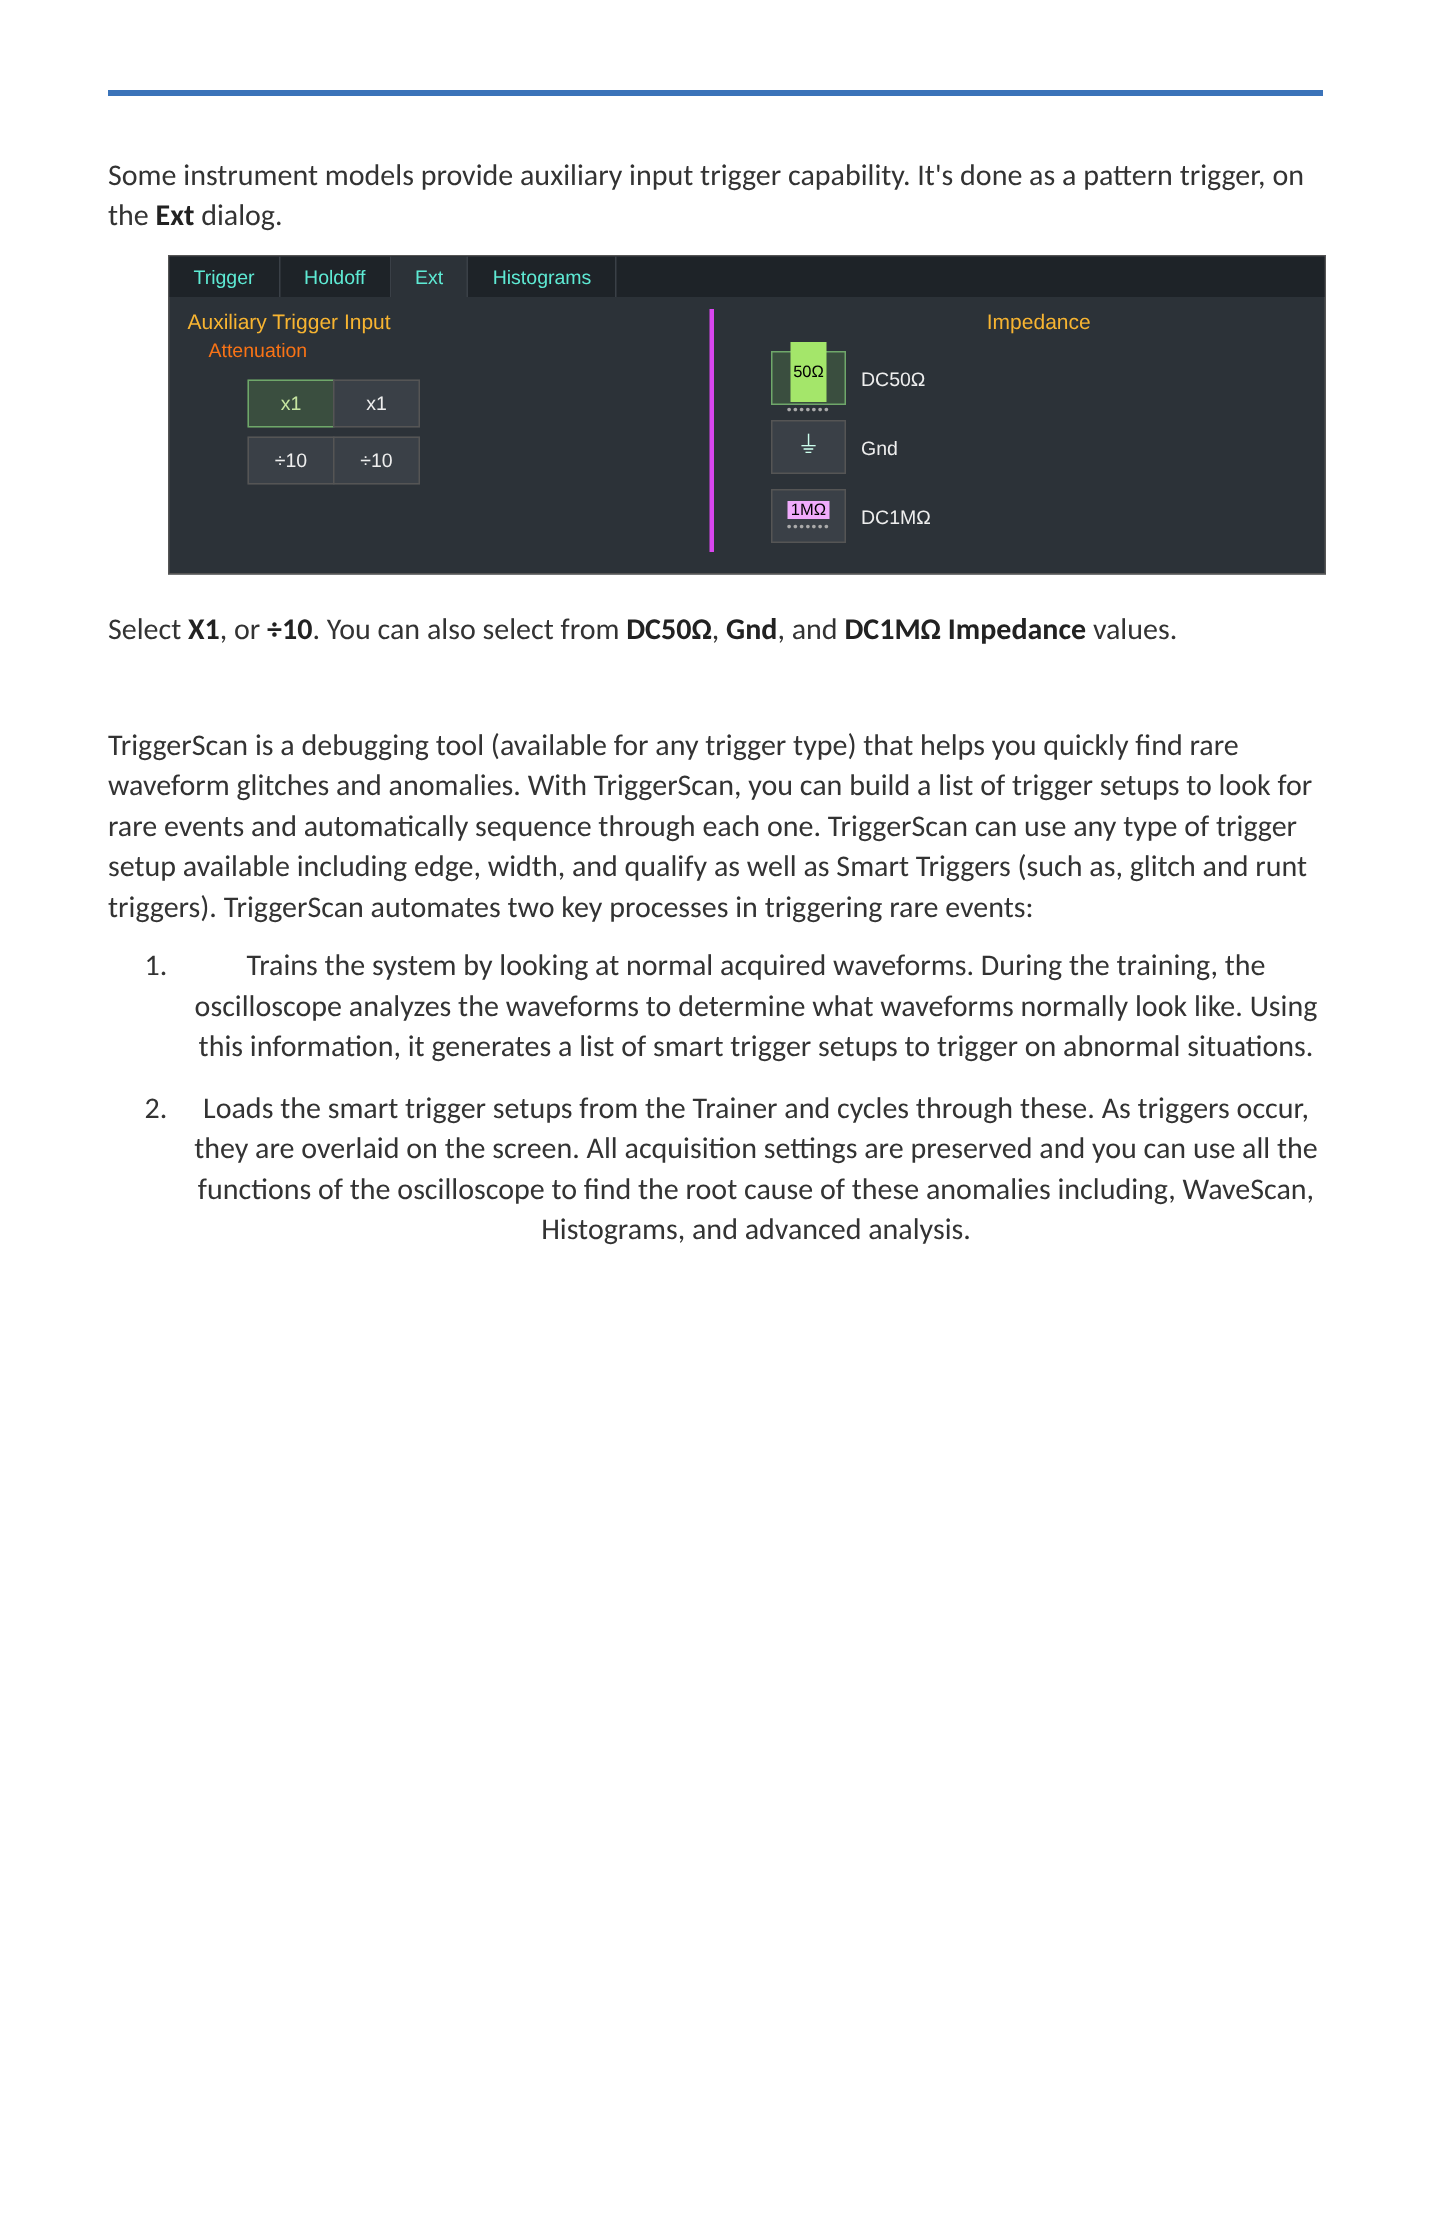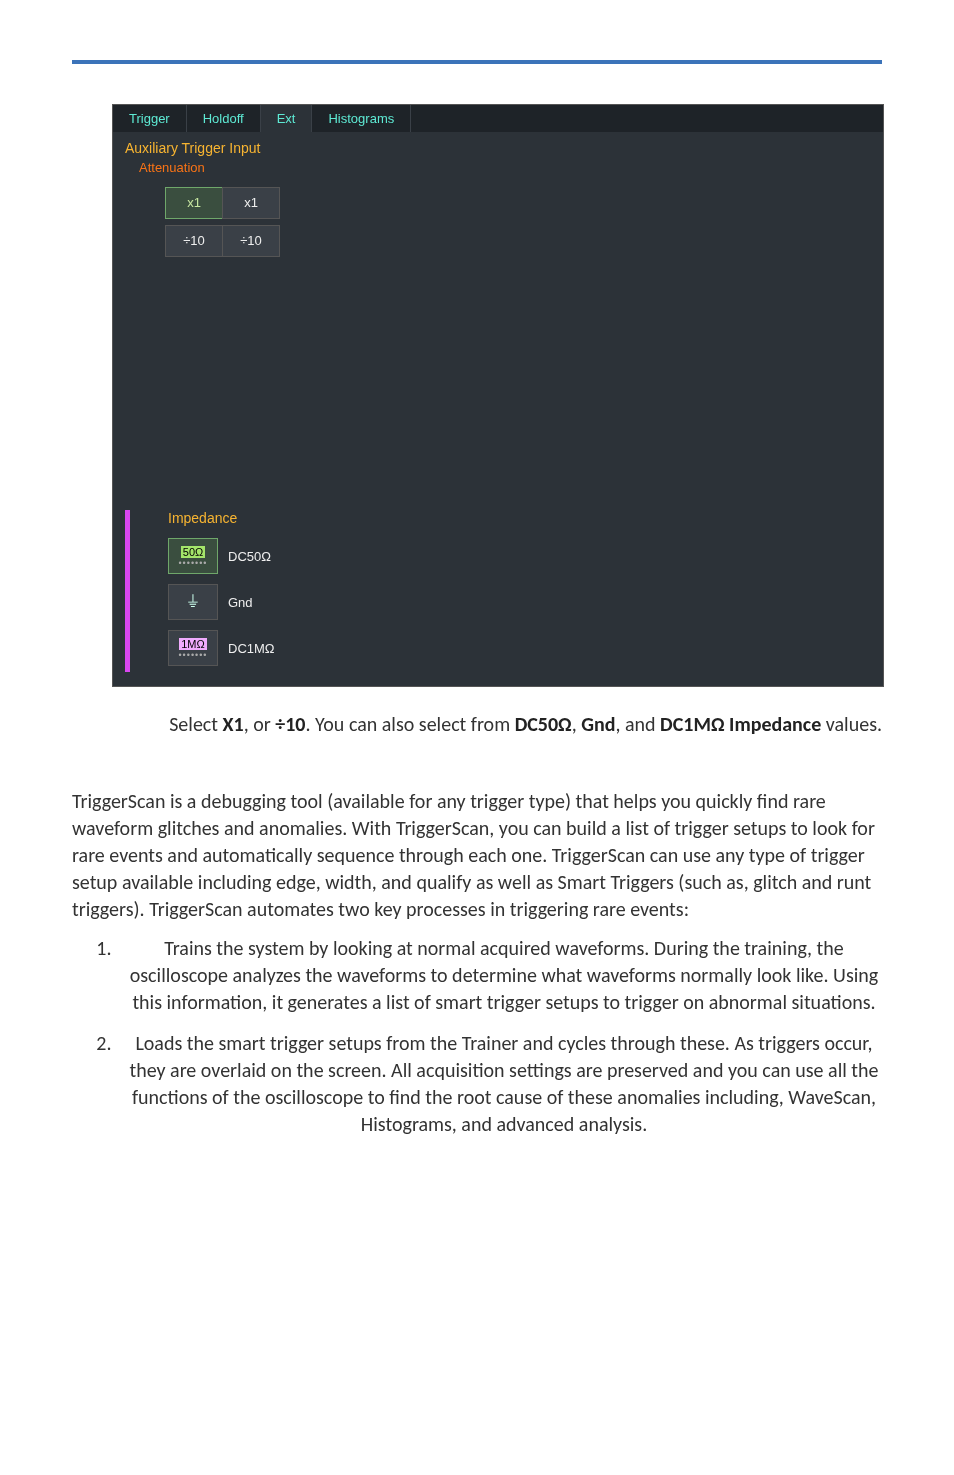--- a/index.html
+++ b/index.html
@@ -25,58 +25,61 @@
   }
   .tabs { display: flex; background: #1e2328; }
   .tab {
     padding: 6px 16px;
     color: #5eead4;
     font-size: 13px;
     border-right: 1px solid #3a4047;
     cursor: default;
   }
   .tab.active { background: #2c3238; }
-  .fig-body { display: flex; padding: 8px 12px 14px 12px; gap: 30px; flex-direction: column; }
+  .fig-body { display: flex; padding: 8px 12px 14px 12px; gap: 8px; }
   .fig-col { display: flex; flex-direction: column; }
   .fig-left { flex: 0 0 340px; }
-  .fig-right { flex: 1; border-left: 5px solid #d946ef; padding-left: 20px; }
+  .fig-right { flex: 1; border-left: 3px solid #d946ef; padding-left: 20px; text-align: center; }
   .fig-title { color: #f7b431; font-size: 14px; margin-bottom: 4px; }
   .fig-sub { color: #f97316; font-size: 13px; margin-bottom: 12px; padding-left: 14px; }
   .btnrow { display: flex; gap: 0; margin-left: 40px; }
   .btn {
     width: 56px; height: 30px; line-height: 30px; text-align: center;
     background: #3a4047; color: #eee; font-size: 13px; border: 1px solid #555;
   }
   .btn.sel { background: #3a4e3f; color: #c7e6a1; border: 1px solid #6fa76a; }
   .btn + .btn { margin-left: -1px; }
   .btnrow + .btnrow { margin-top: 6px; }
   .implabel { color: #f7b431; font-size: 14px; margin-bottom: 8px; padding-left: 18px; }
   .imp-row { display: flex; align-items: center; gap: 10px; margin: 4px 0 6px 18px; }
   .imp-box {
     width: 48px; height: 34px; border: 1px solid #555; background: #3a4047;
     display: flex; flex-direction: column; align-items: center; justify-content: center;
     gap: 2px;
   }
   .imp-box.sel { border-color: #6fa76a; background: #3a4e3f; }
   .imp-box .txt { font-size: 11px; color: #eee; }
-  .imp-box .txt.green { background: #a4e66a; color: #000; padding: 0 2px; }
+  .imp-box .txt.green { background: #a4e66a; color: #000; padding: 14px 2px; }
   .imp-box .txt.yellow { background: #f0abfc; color: #000; padding: 0 2px; }
   .imp-box .dots { color: #aaa; font-size: 9px; letter-spacing: 1px; line-height: 6px; }
   .imp-gnd-sym { color: #cfe; font-size: 16px; line-height: 1; }
   .imp-label-text { color: #eee; font-size: 13px; }
-  .post-figure { margin-top: 24px; text-align: right; }
+  .post-figure { margin-top: 24px; }
   ol.numlist { margin: 6px 0 0 32px; padding: 0; }
   ol.numlist li { margin: 0 0 14px 12px; padding-left: 10px; line-height: 1.35; text-align: center; }
 </style>
 </head>
 <body>
 
 <div class="page">
   <div class="top-rule"></div>
 
+  <p class="para">
+    <span>Some instrument models provide auxiliary input trigger capability. It's done as a pattern trigger, on the </span><b>Ext</b><span> dialog.</span>
+  </p>
 
   <div class="figure">
     <div class="tabs">
       <div class="tab">Trigger</div>
       <div class="tab">Holdoff</div>
       <div class="tab active">Ext</div>
       <div class="tab">Histograms</div>
     </div>
     <div class="fig-body">
       <div class="fig-col fig-left">

